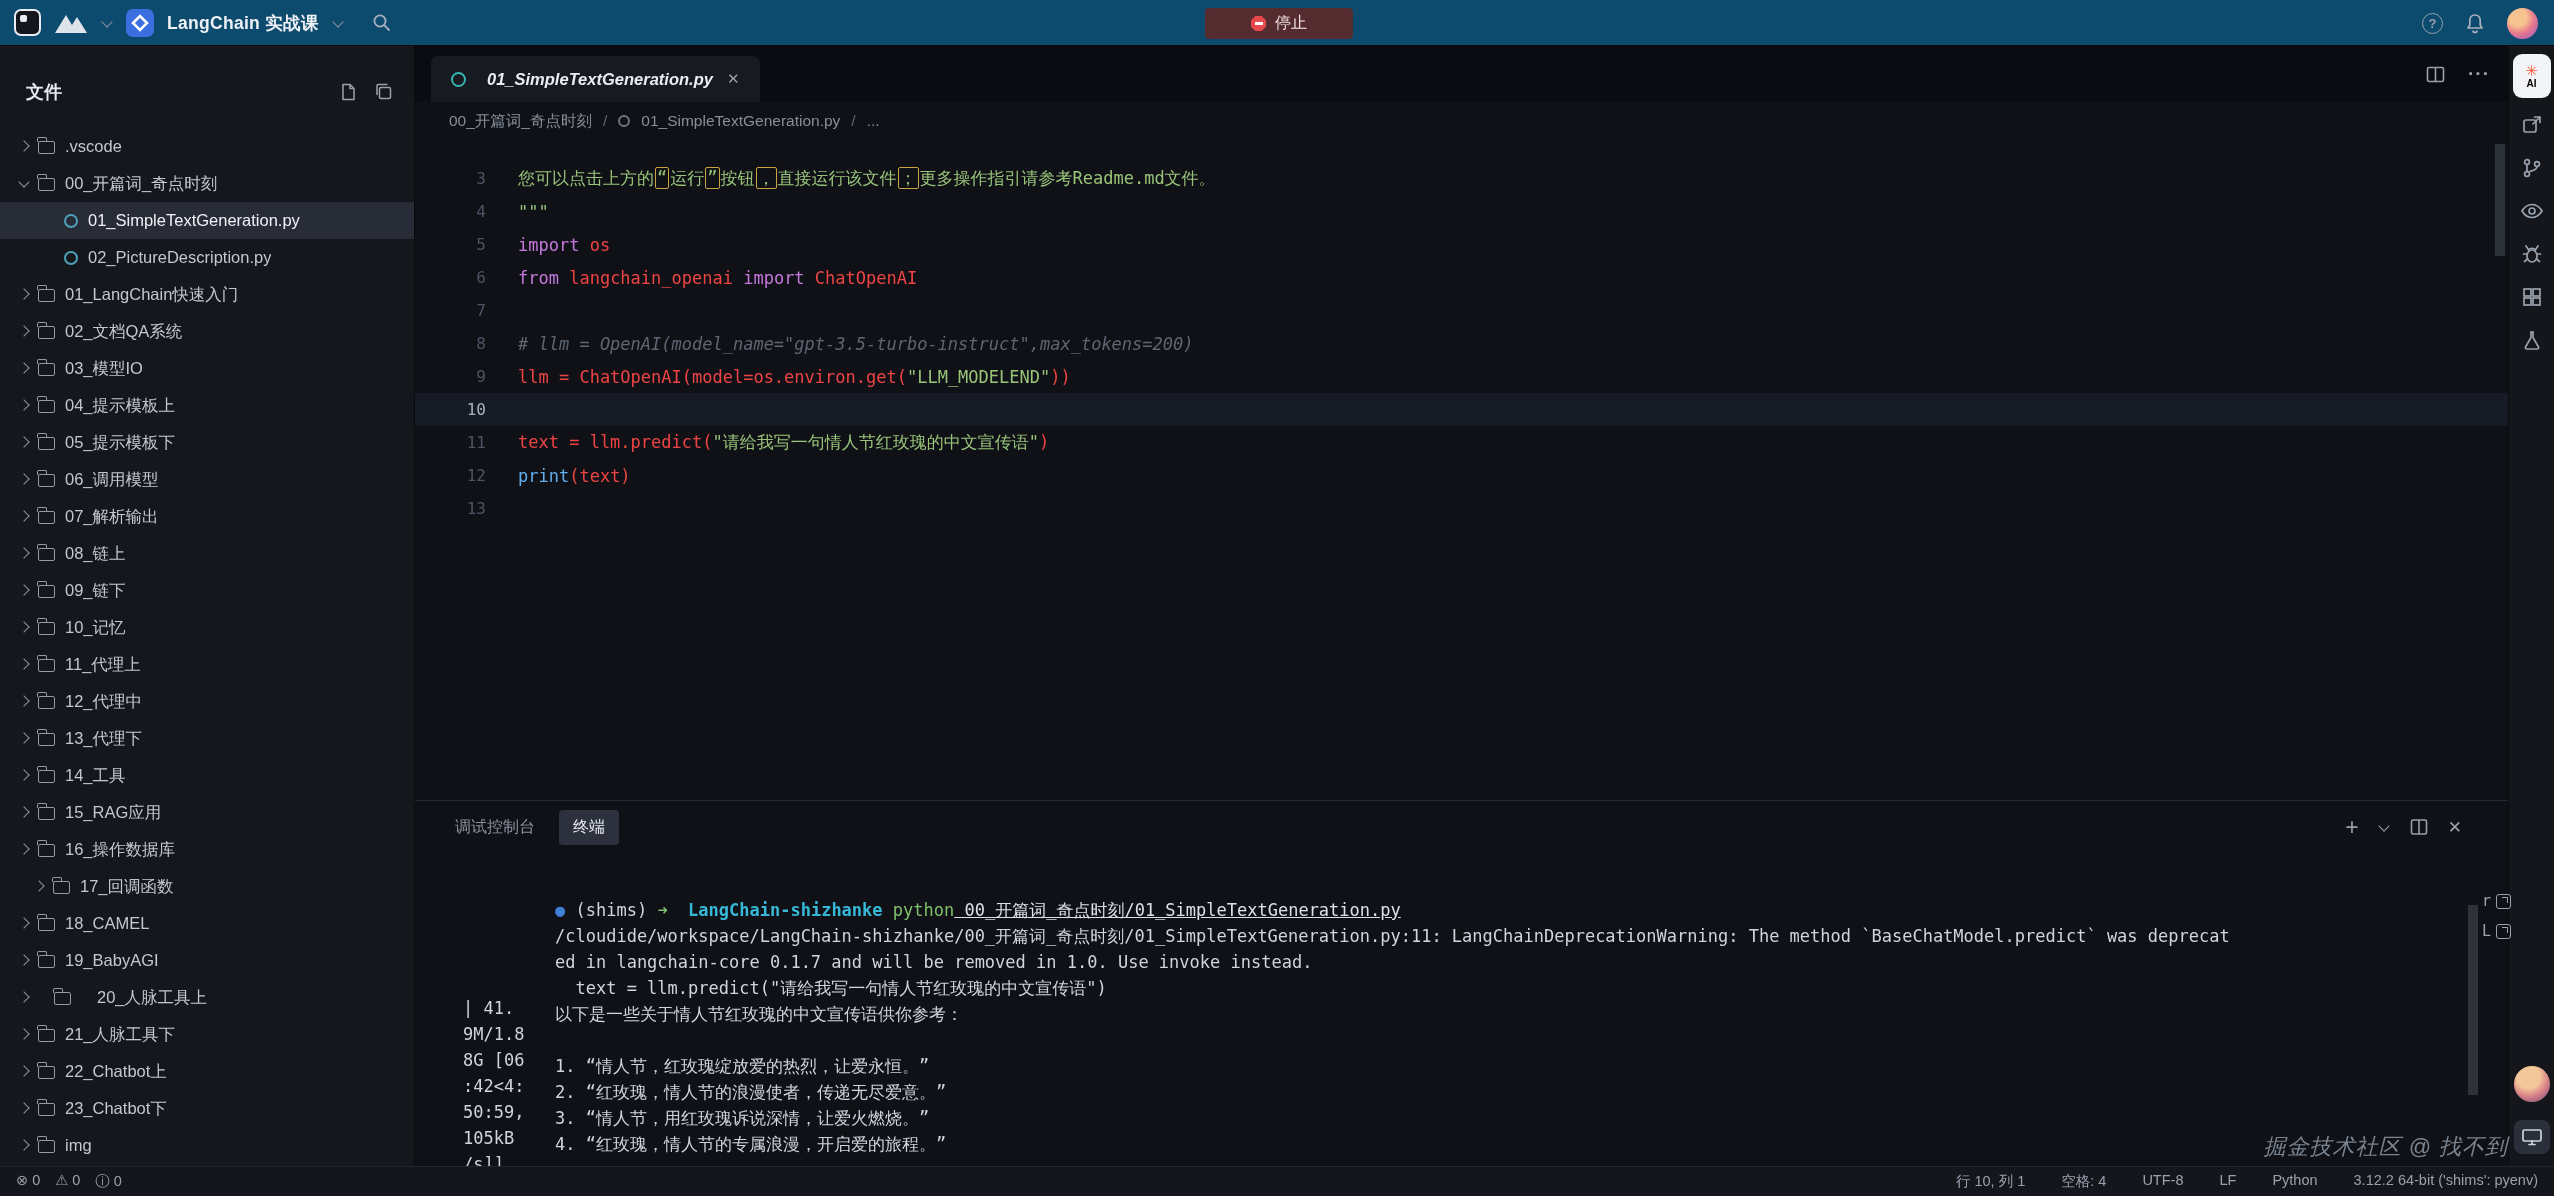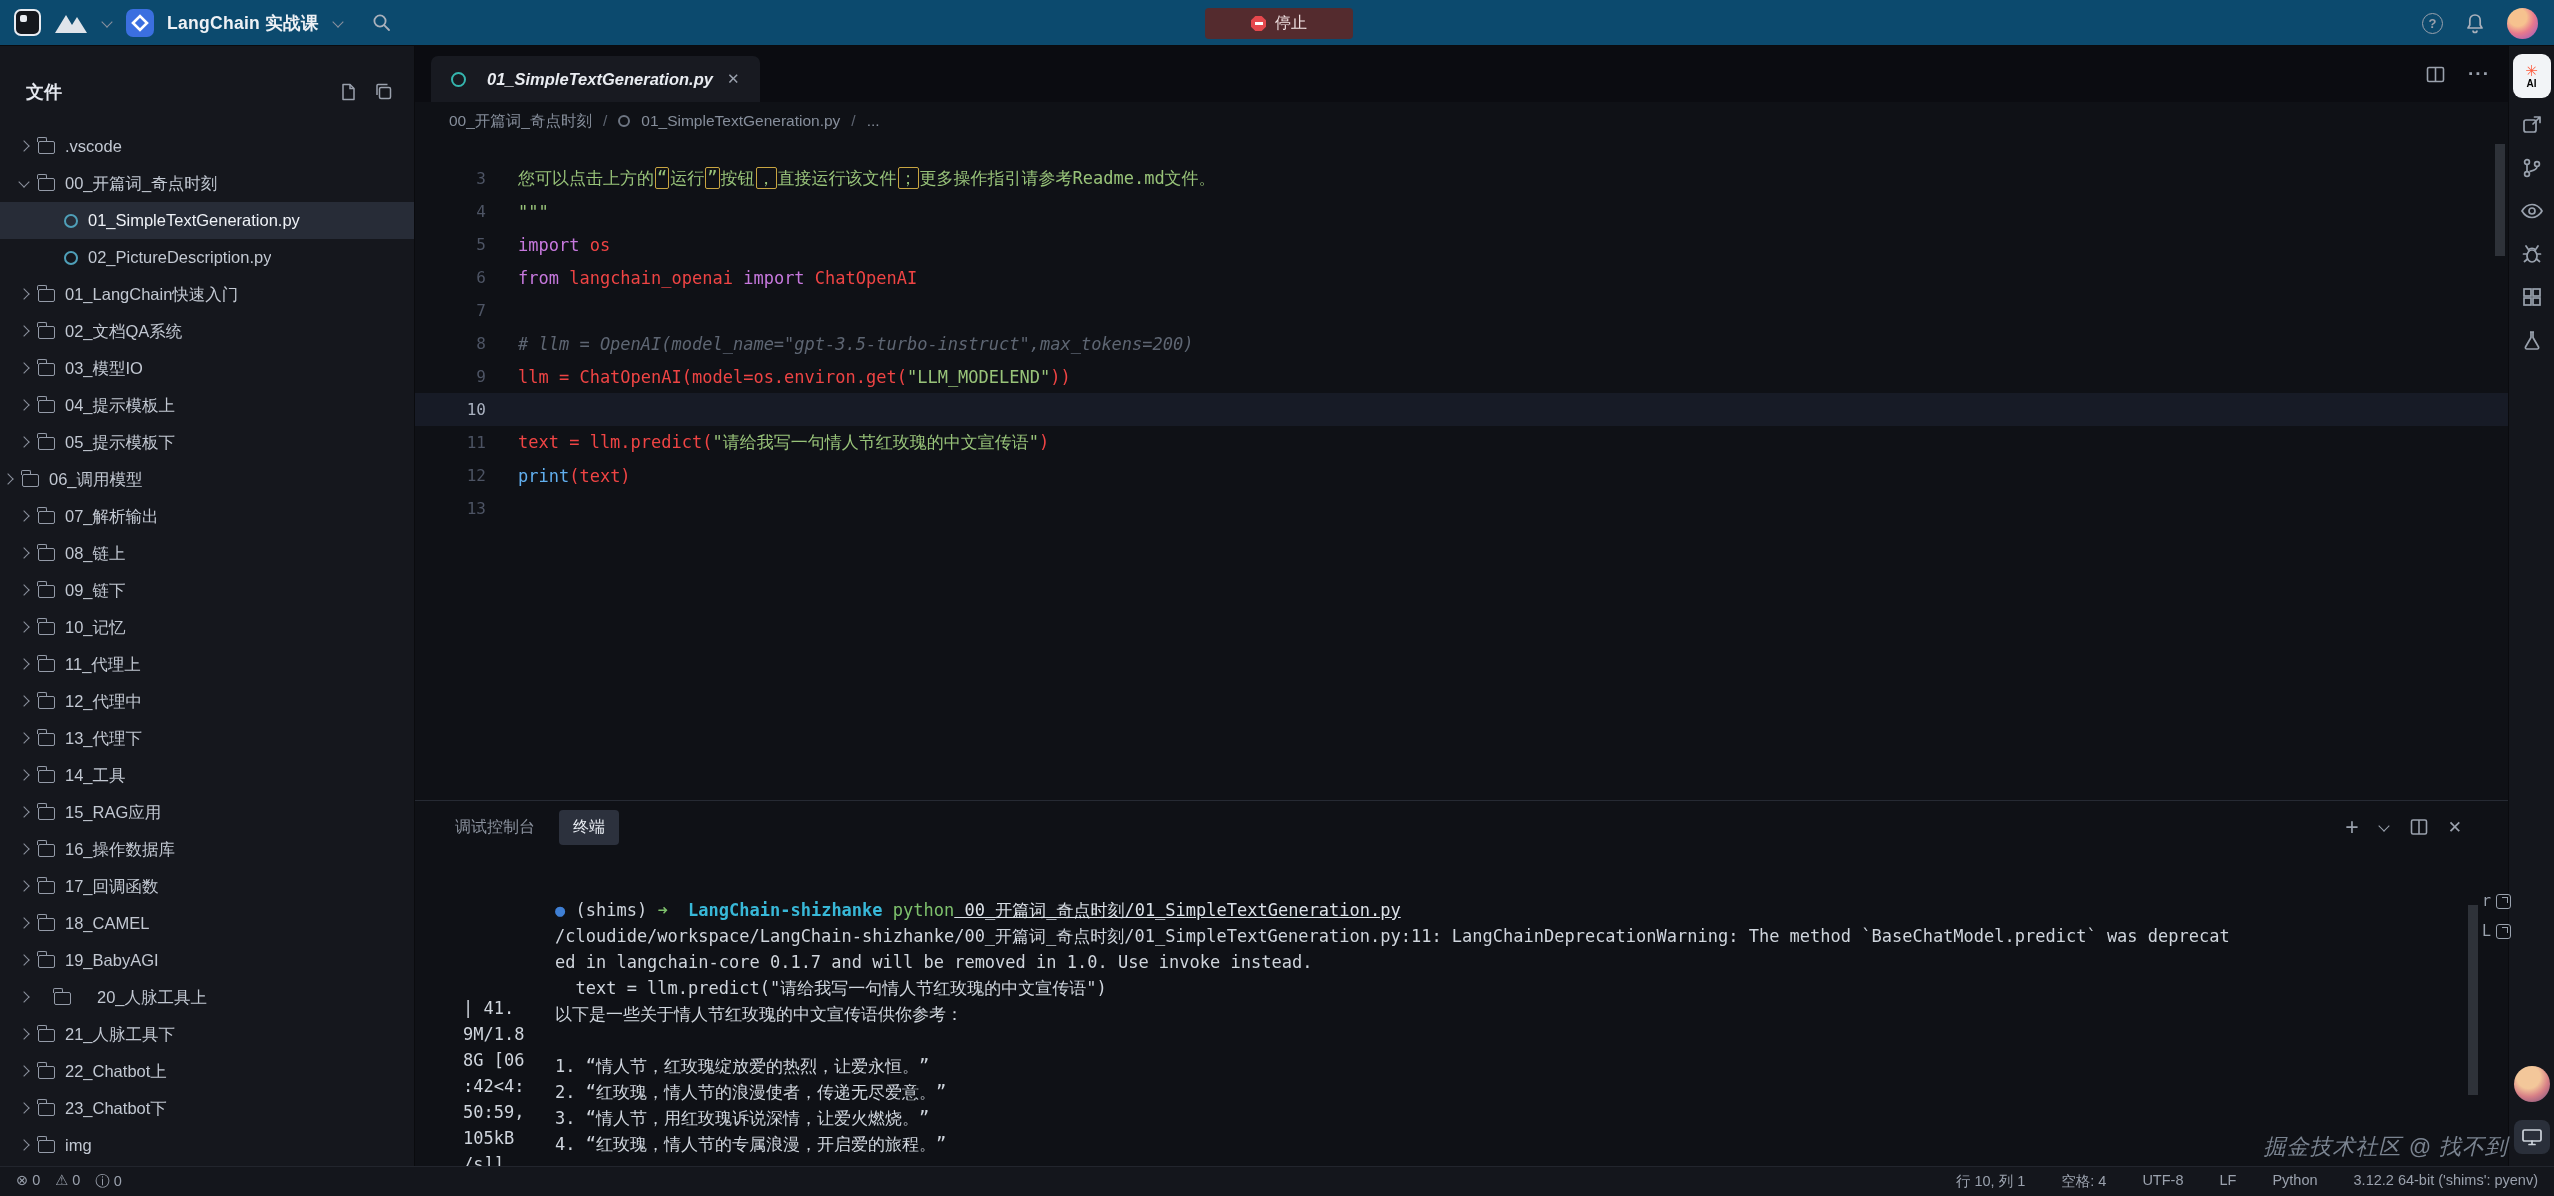--- a/index.html
+++ b/index.html
@@ -250,21 +250,21 @@
         <div class="trow" style="padding-left: 16px;">
           <span class="chev"></span>
           <span class="ticon folder"></span>
           <span class="tlabel">04_提示模板上</span>
         </div>
         <div class="trow" style="padding-left: 16px;">
           <span class="chev"></span>
           <span class="ticon folder"></span>
           <span class="tlabel">05_提示模板下</span>
         </div>
-        <div class="trow" style=" align-items: center;">
+        <div class="trow" style="padding-left: 16px; align-items: center;">
           <span class="chev"></span>
           <span class="ticon folder"></span>
           <span class="tlabel">06_调用模型</span>
         </div>
         <div class="trow" style="padding-left: 16px;">
           <span class="chev"></span>
           <span class="ticon folder"></span>
           <span class="tlabel">07_解析输出</span>
         </div>
         <div class="trow" style="padding-left: 16px;">
@@ -305,21 +305,21 @@
         <div class="trow" style="padding-left: 16px;">
           <span class="chev"></span>
           <span class="ticon folder"></span>
           <span class="tlabel">15_RAG应用</span>
         </div>
         <div class="trow" style="padding-left: 16px;">
           <span class="chev"></span>
           <span class="ticon folder"></span>
           <span class="tlabel">16_操作数据库</span>
         </div>
-        <div class="trow" style="padding-left: 16px;">
+        <div class="trow" style="padding-left: 16px; margin-left: 15px;">
           <span class="chev"></span>
           <span class="ticon folder"></span>
           <span class="tlabel">17_回调函数</span>
         </div>
         <div class="trow" style="padding-left: 16px;">
           <span class="chev"></span>
           <span class="ticon folder"></span>
           <span class="tlabel">18_CAMEL</span>
         </div>
         <div class="trow" style="padding-left: 16px;">

